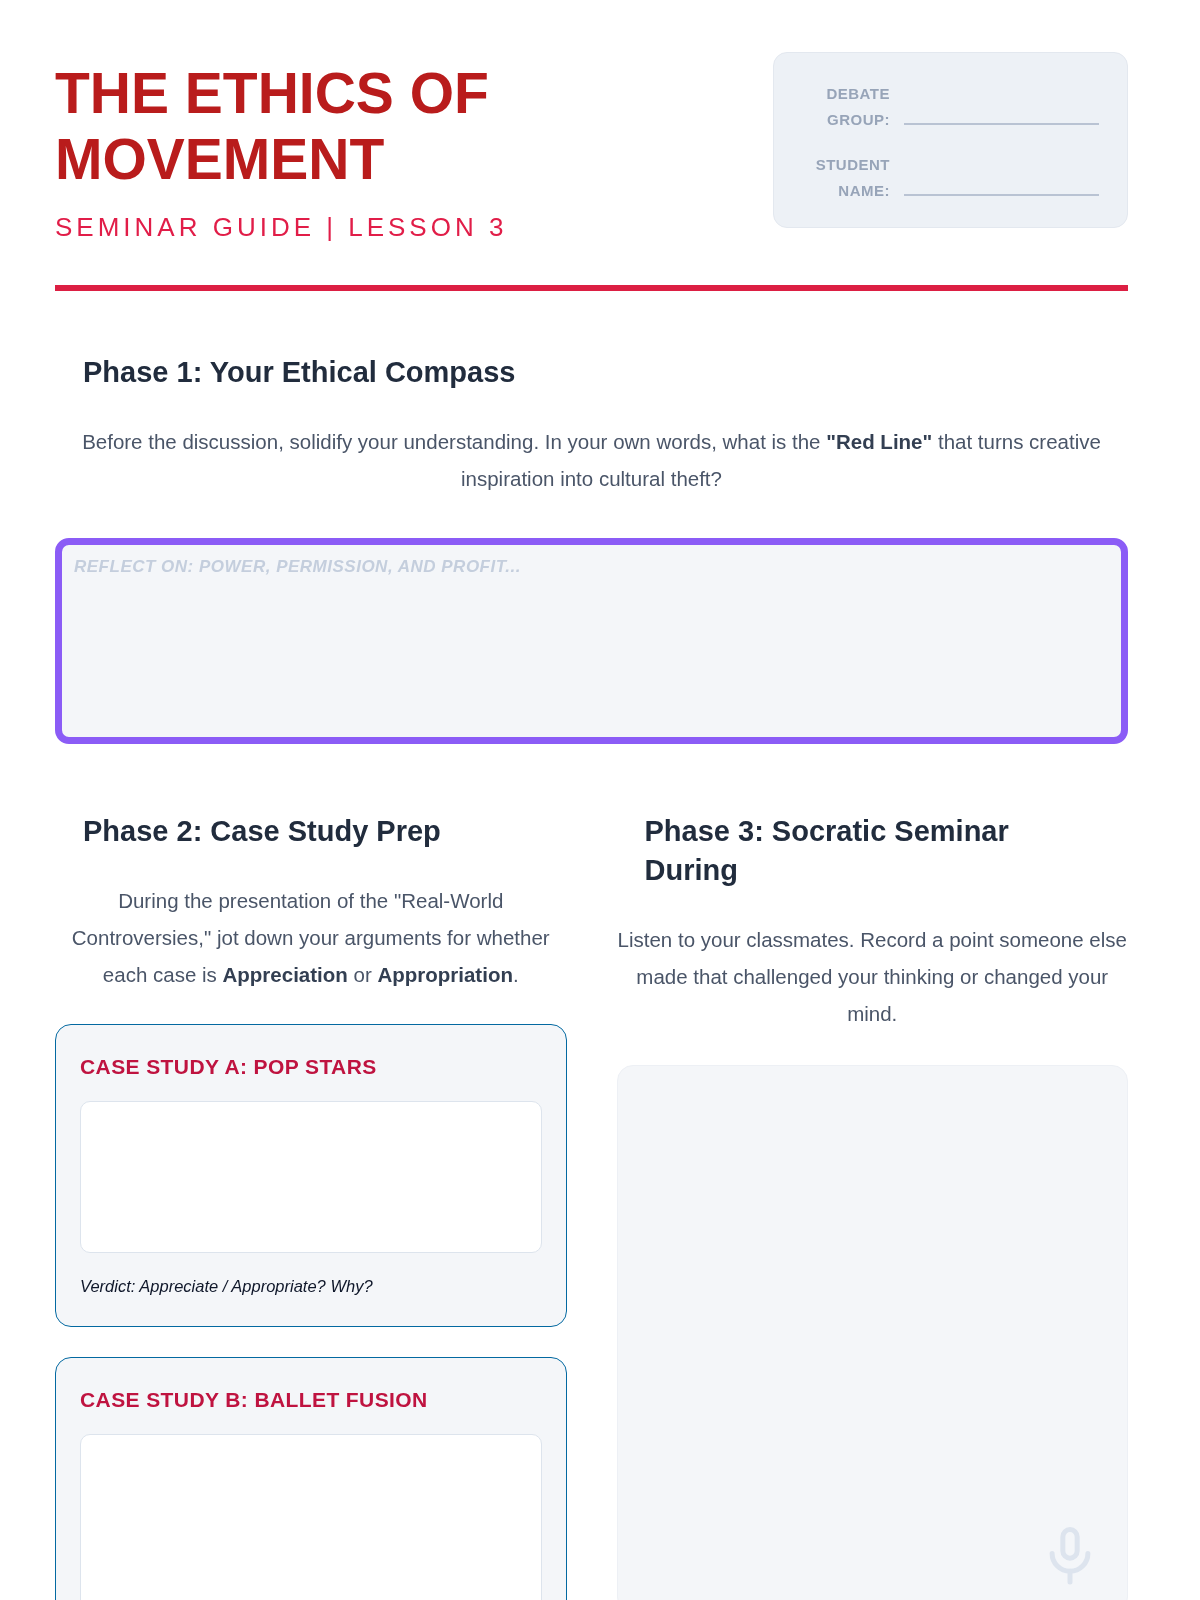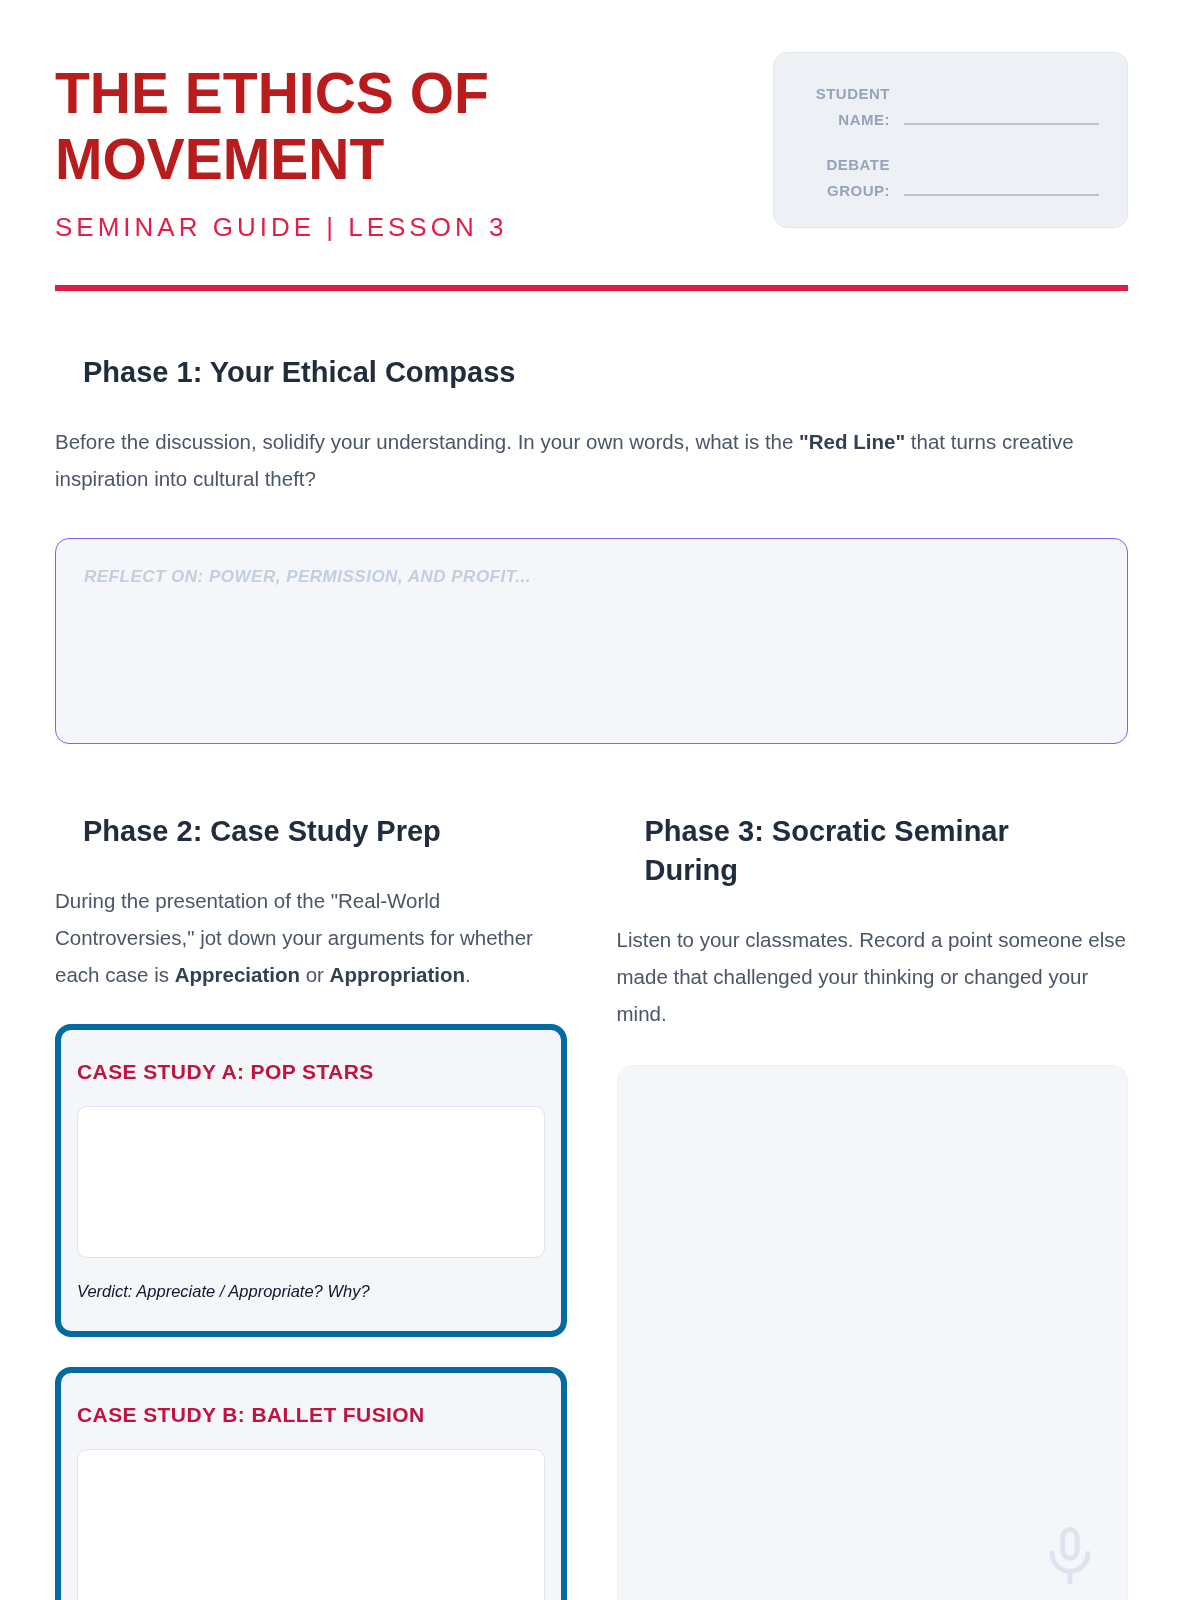--- a/index.html
+++ b/index.html
@@ -43,40 +43,40 @@
 
   
   .section-heading { display: flex; align-items: flex-start; }
   .accent-bar { width: 6px; background: #e8244b; border-radius: 1px; flex: none; margin-right: 22px; }
   .section-heading h2 {
     font-size: 29px; font-weight: 700; color: #212c3d;
     line-height: 1.35; padding: 2px 0;
   }
 
   .phase1 { margin-top: 60px; }
-  .intro { margin-top: 30px; font-size: 20.5px; line-height: 1.8; color: #4a5568; }
+  .intro { margin-top: 30px; font-size: 20.5px; line-height: 1.8; color: #4a5568; text-align: center; }
   .intro b { color: #333f52; }
 
   
   .reflect-area {
     display: block; width: 100%; height: 206px; margin-top: 40px;
-    background: #f4f6f9; border: 1px solid #8b5cf6; border-radius: 14px;
-    padding: 28px; font-family: "Liberation Sans", sans-serif;
+    background: #f4f6f9; border: 7px solid #8b5cf6; border-radius: 14px;
+    padding: 12px; font-family: "Liberation Sans", sans-serif;
     font-size: 17px; color: #4a5568; resize: none; outline: none;
   }
   .reflect-area::placeholder {
     color: #c4cedd; font-style: italic; font-weight: 700; letter-spacing: 0.5px;
   }
 
   
   .columns { display: grid; grid-template-columns: 1fr 1fr; column-gap: 50px; margin-top: 66px; }
 
   .case-card {
-    background: #f4f6f9; border: 6px solid #0369a1; border-radius: 16px;
-    padding: 30px 16px; margin-top: 30px;
+    background: #f4f6f9; border: 1px solid #0369a1; border-radius: 16px;
+    padding: 30px 24px; margin-top: 30px;
   }
   .case-title {
     font-size: 21px; font-weight: 800; letter-spacing: 0.4px;
     color: #bf1340; text-transform: uppercase;
   }
   .case-box {
     display: block; width: 100%; margin-top: 22px;
     background: #ffffff; border: 1px solid #dde4ed; border-radius: 10px;
     height: 152px; resize: none; outline: none; padding: 14px;
     font-family: "Liberation Sans", sans-serif; font-size: 16px; color: #4a5568;
@@ -102,25 +102,25 @@
     <div>
       <h1 class="page-title">
         <span>THE ETHICS OF</span><br>
         <span>MOVEMENT</span>
       </h1>
       <div class="page-subtitle">SEMINAR GUIDE | LESSON 3</div>
     </div>
 
     <div class="student-box">
       <div class="student-row">
-        <div class="student-label">STUDENT NAME:</div>
+        <div class="student-label">DEBATE GROUP:</div>
         <div class="student-line"></div>
       </div>
       <div class="student-row">
-        <div class="student-label">DEBATE GROUP:</div>
+        <div class="student-label">STUDENT NAME:</div>
         <div class="student-line"></div>
       </div>
     </div>
   </div>
 
   <div class="divider"></div>
 
   <div class="phase1">
     <div class="section-heading">
       <div class="accent-bar"></div>

